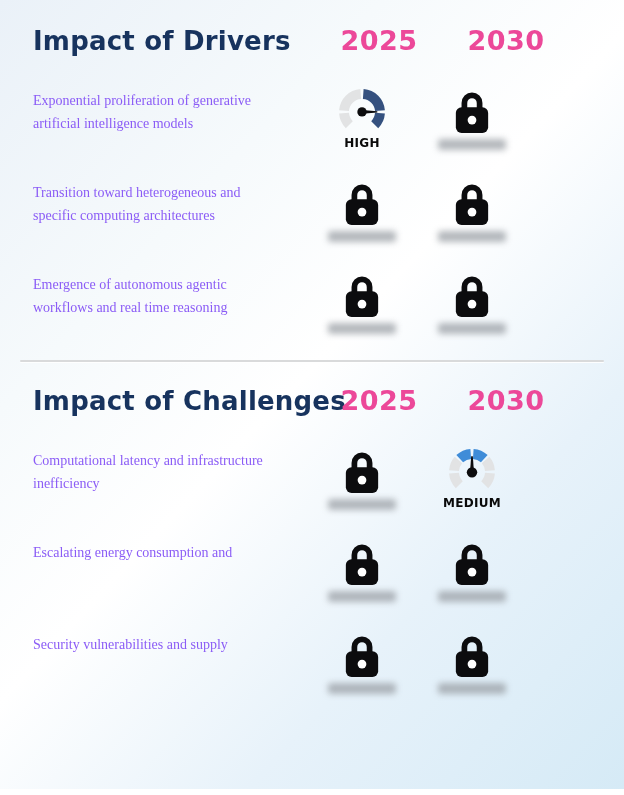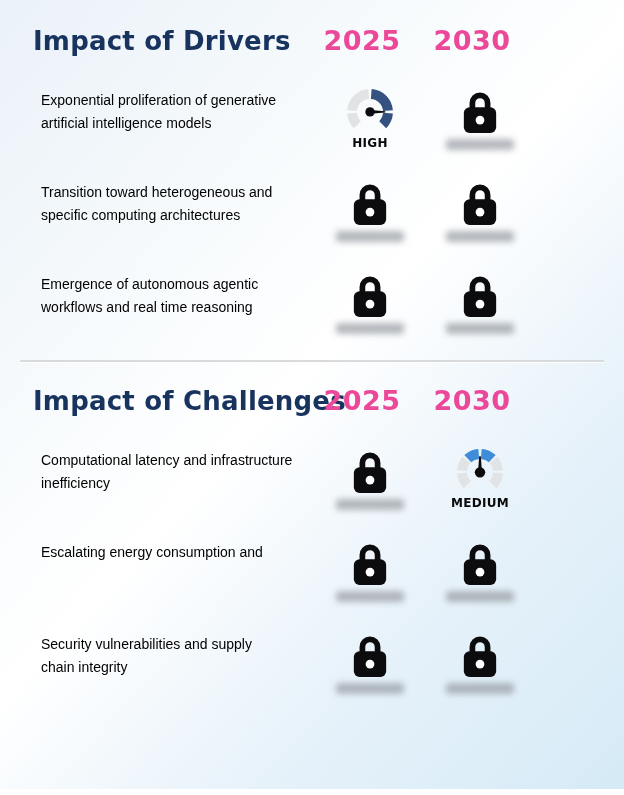--- a/index.html
+++ b/index.html
@@ -4,34 +4,34 @@
 <style>
   html,body{margin:0;padding:0;}
   body{
     width:624px;height:795px;overflow:hidden;position:relative;
     font-family:"DejaVu Sans", sans-serif;
     background:linear-gradient(133deg,#eaf1f8 0%,#f6fafc 28%,#ffffff 48%,#e7f2fa 72%,#d5eaf6 100%);
   }
   .canvas{position:relative;width:624px;height:795px;box-sizing:border-box;padding-top:24px;}
   .bottom-strip{position:absolute;left:0;bottom:0;width:624px;height:6px;background:#ffffff;}
 
-  .header-row{display:flex;align-items:flex-end;height:34px;margin-bottom:26px;}
+  .header-row{display:flex;align-items:flex-end;height:34px;margin-bottom:26px;gap:17px;}
   .section-title{
     width:307px;box-sizing:border-box;padding-left:33px;
     font-size:26px;font-weight:bold;color:#17335e;letter-spacing:.2px;white-space:nowrap;line-height:34px;
   }
   .year-col{
     width:110px;text-align:center;font-size:27px;font-weight:bold;color:#ec4899;line-height:34px;letter-spacing:.5px;
   }
 
   .data-row{display:flex;align-items:flex-start;height:92px;}
   .row-label{
     width:307px;box-sizing:border-box;padding-left:33px;padding-top:5px;
-    font-family:Liberation Sans, sans-serif;
-    font-size:14px;line-height:23px;color:#000000;margin-left:8px;
+    font-family:Liberation Serif, serif;
+    font-size:14px;line-height:23px;color:#8b5cf6;
   }
   .cell{width:110px;display:flex;flex-direction:column;align-items:center;}
   .lock-cell{padding-top:5px;box-sizing:border-box;}
 
   .gauge-label{
     margin-top:-2px;font-size:12px;font-weight:bold;color:#0a0a0a;letter-spacing:.3px;
   }
   .redacted-pill{
     display:block;width:68px;height:11px;margin-top:4px;border-radius:3px;
     background:#989da3;filter:blur(3px);opacity:.72;
@@ -200,21 +200,20 @@
             <circle cx="20" cy="32.5" r="4.6" fill="#ffffff"></circle>
           </svg>
         </span>
         <span class="redacted-pill"></span>
       </div>
     </div>
 
     <div class="data-row">
       <div class="row-label">
         <div>Security vulnerabilities and supply</div>
-        <div>chain integrity</div>
       </div>
       <div class="cell lock-cell">
         <span class="lock">
           <svg width="38" height="46" viewBox="0 0 40 48">
             <path d="M12 22 V14.5 a8 8 0 0 1 16 0 V22" fill="none" stroke="#0c0c0e" stroke-width="6"></path>
             <rect x="3" y="19" width="34" height="27" rx="6" fill="#0c0c0e"></rect>
             <circle cx="20" cy="32.5" r="4.6" fill="#ffffff"></circle>
           </svg>
         </span>
         <span class="redacted-pill"></span>

